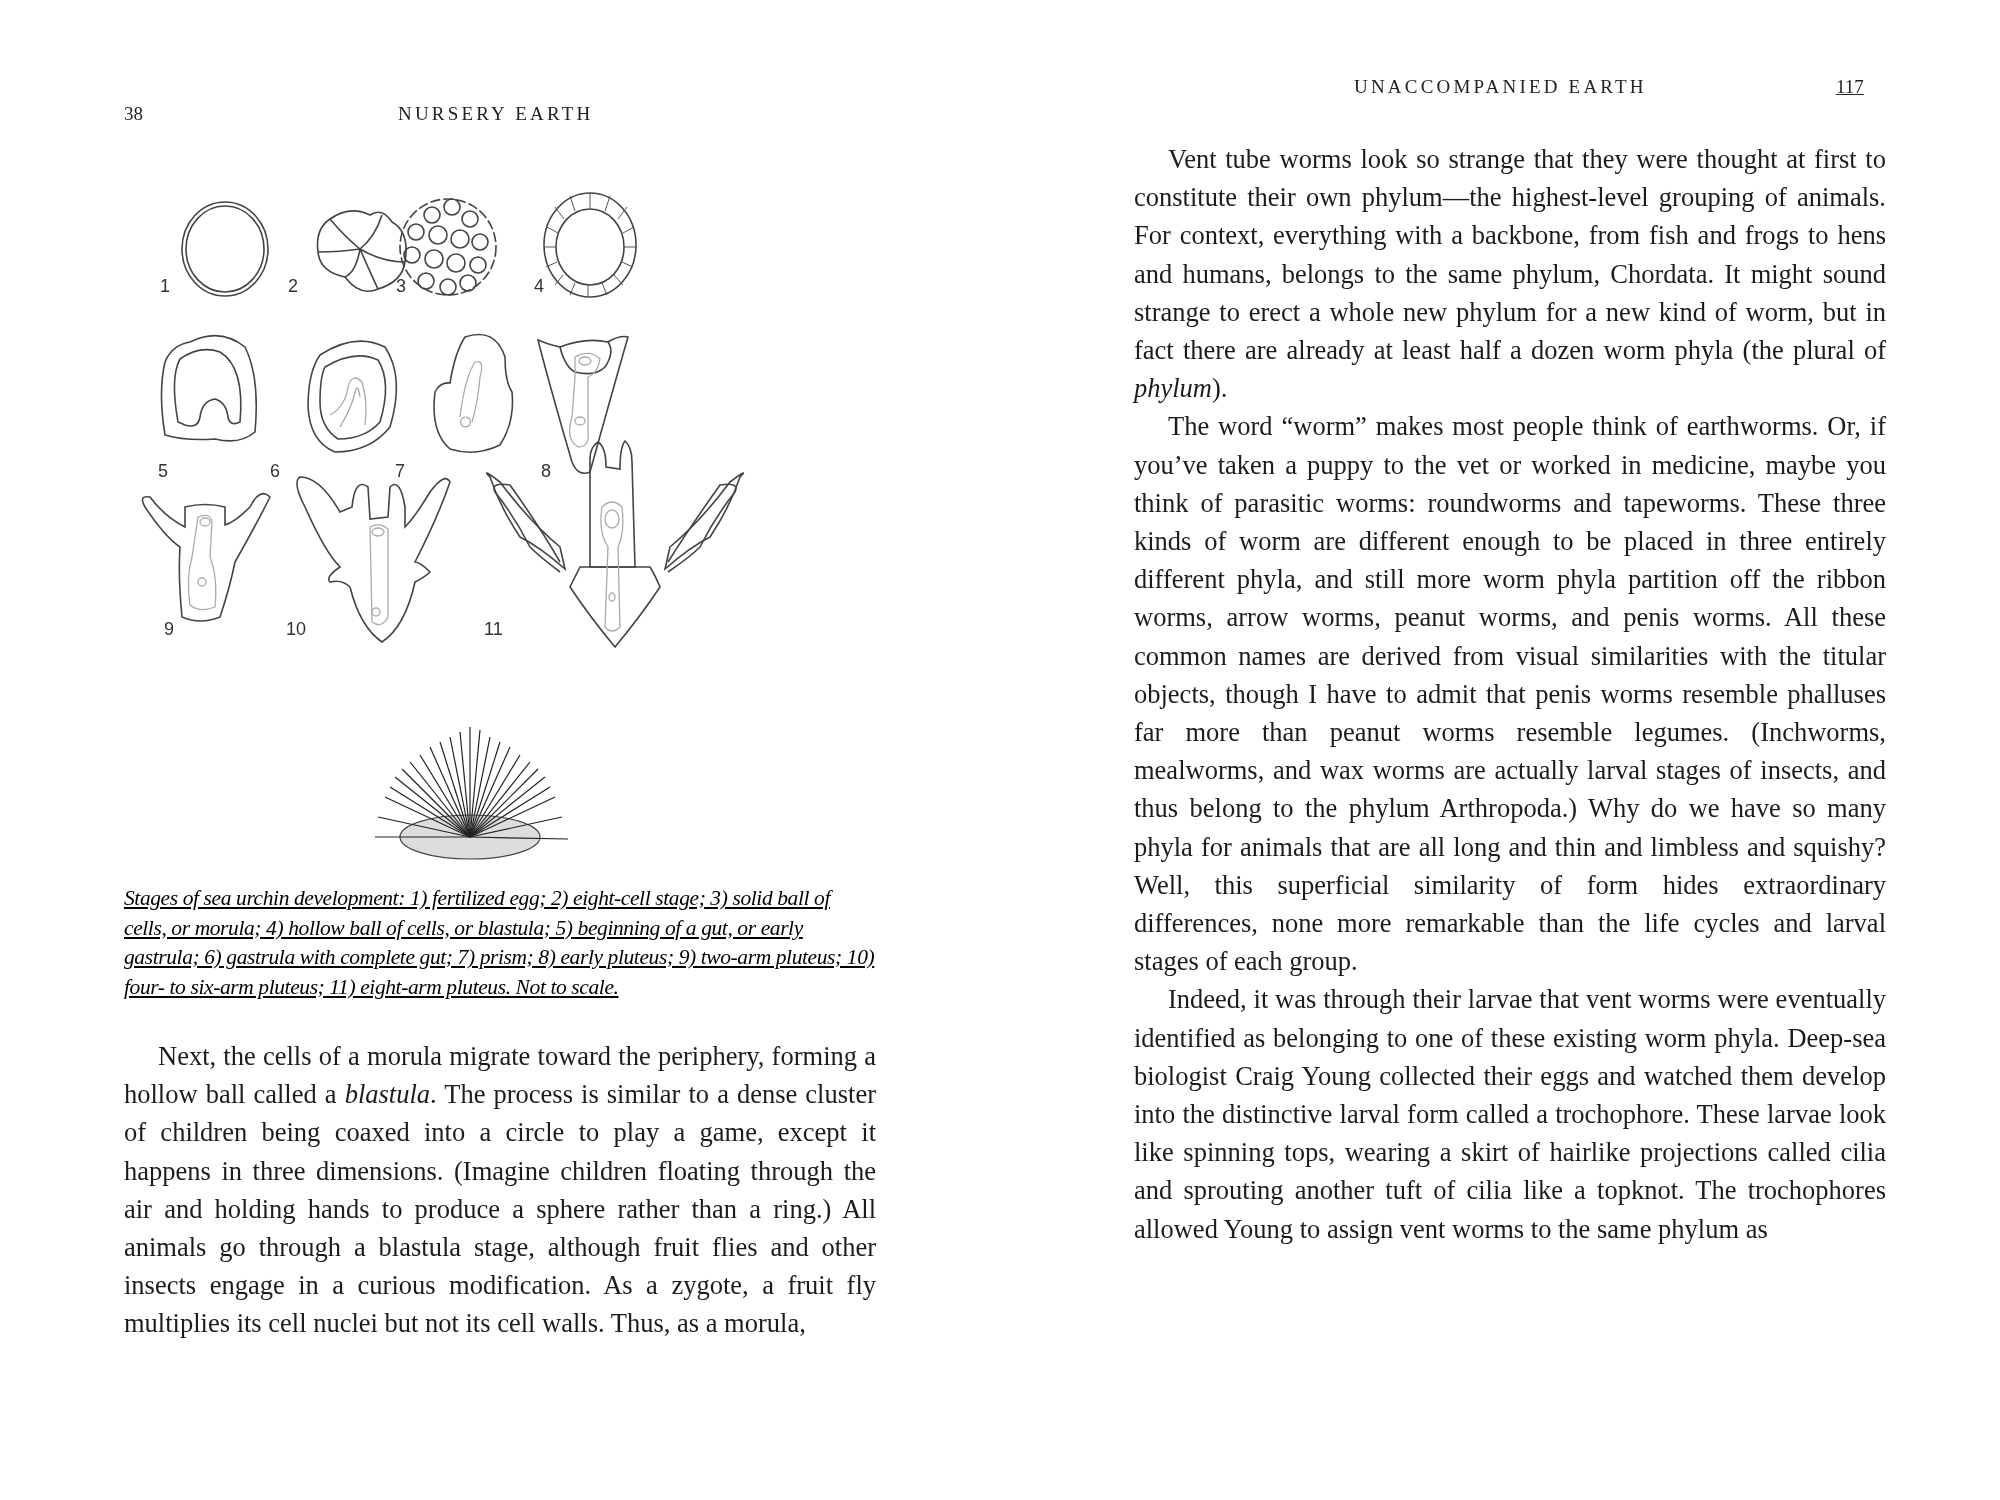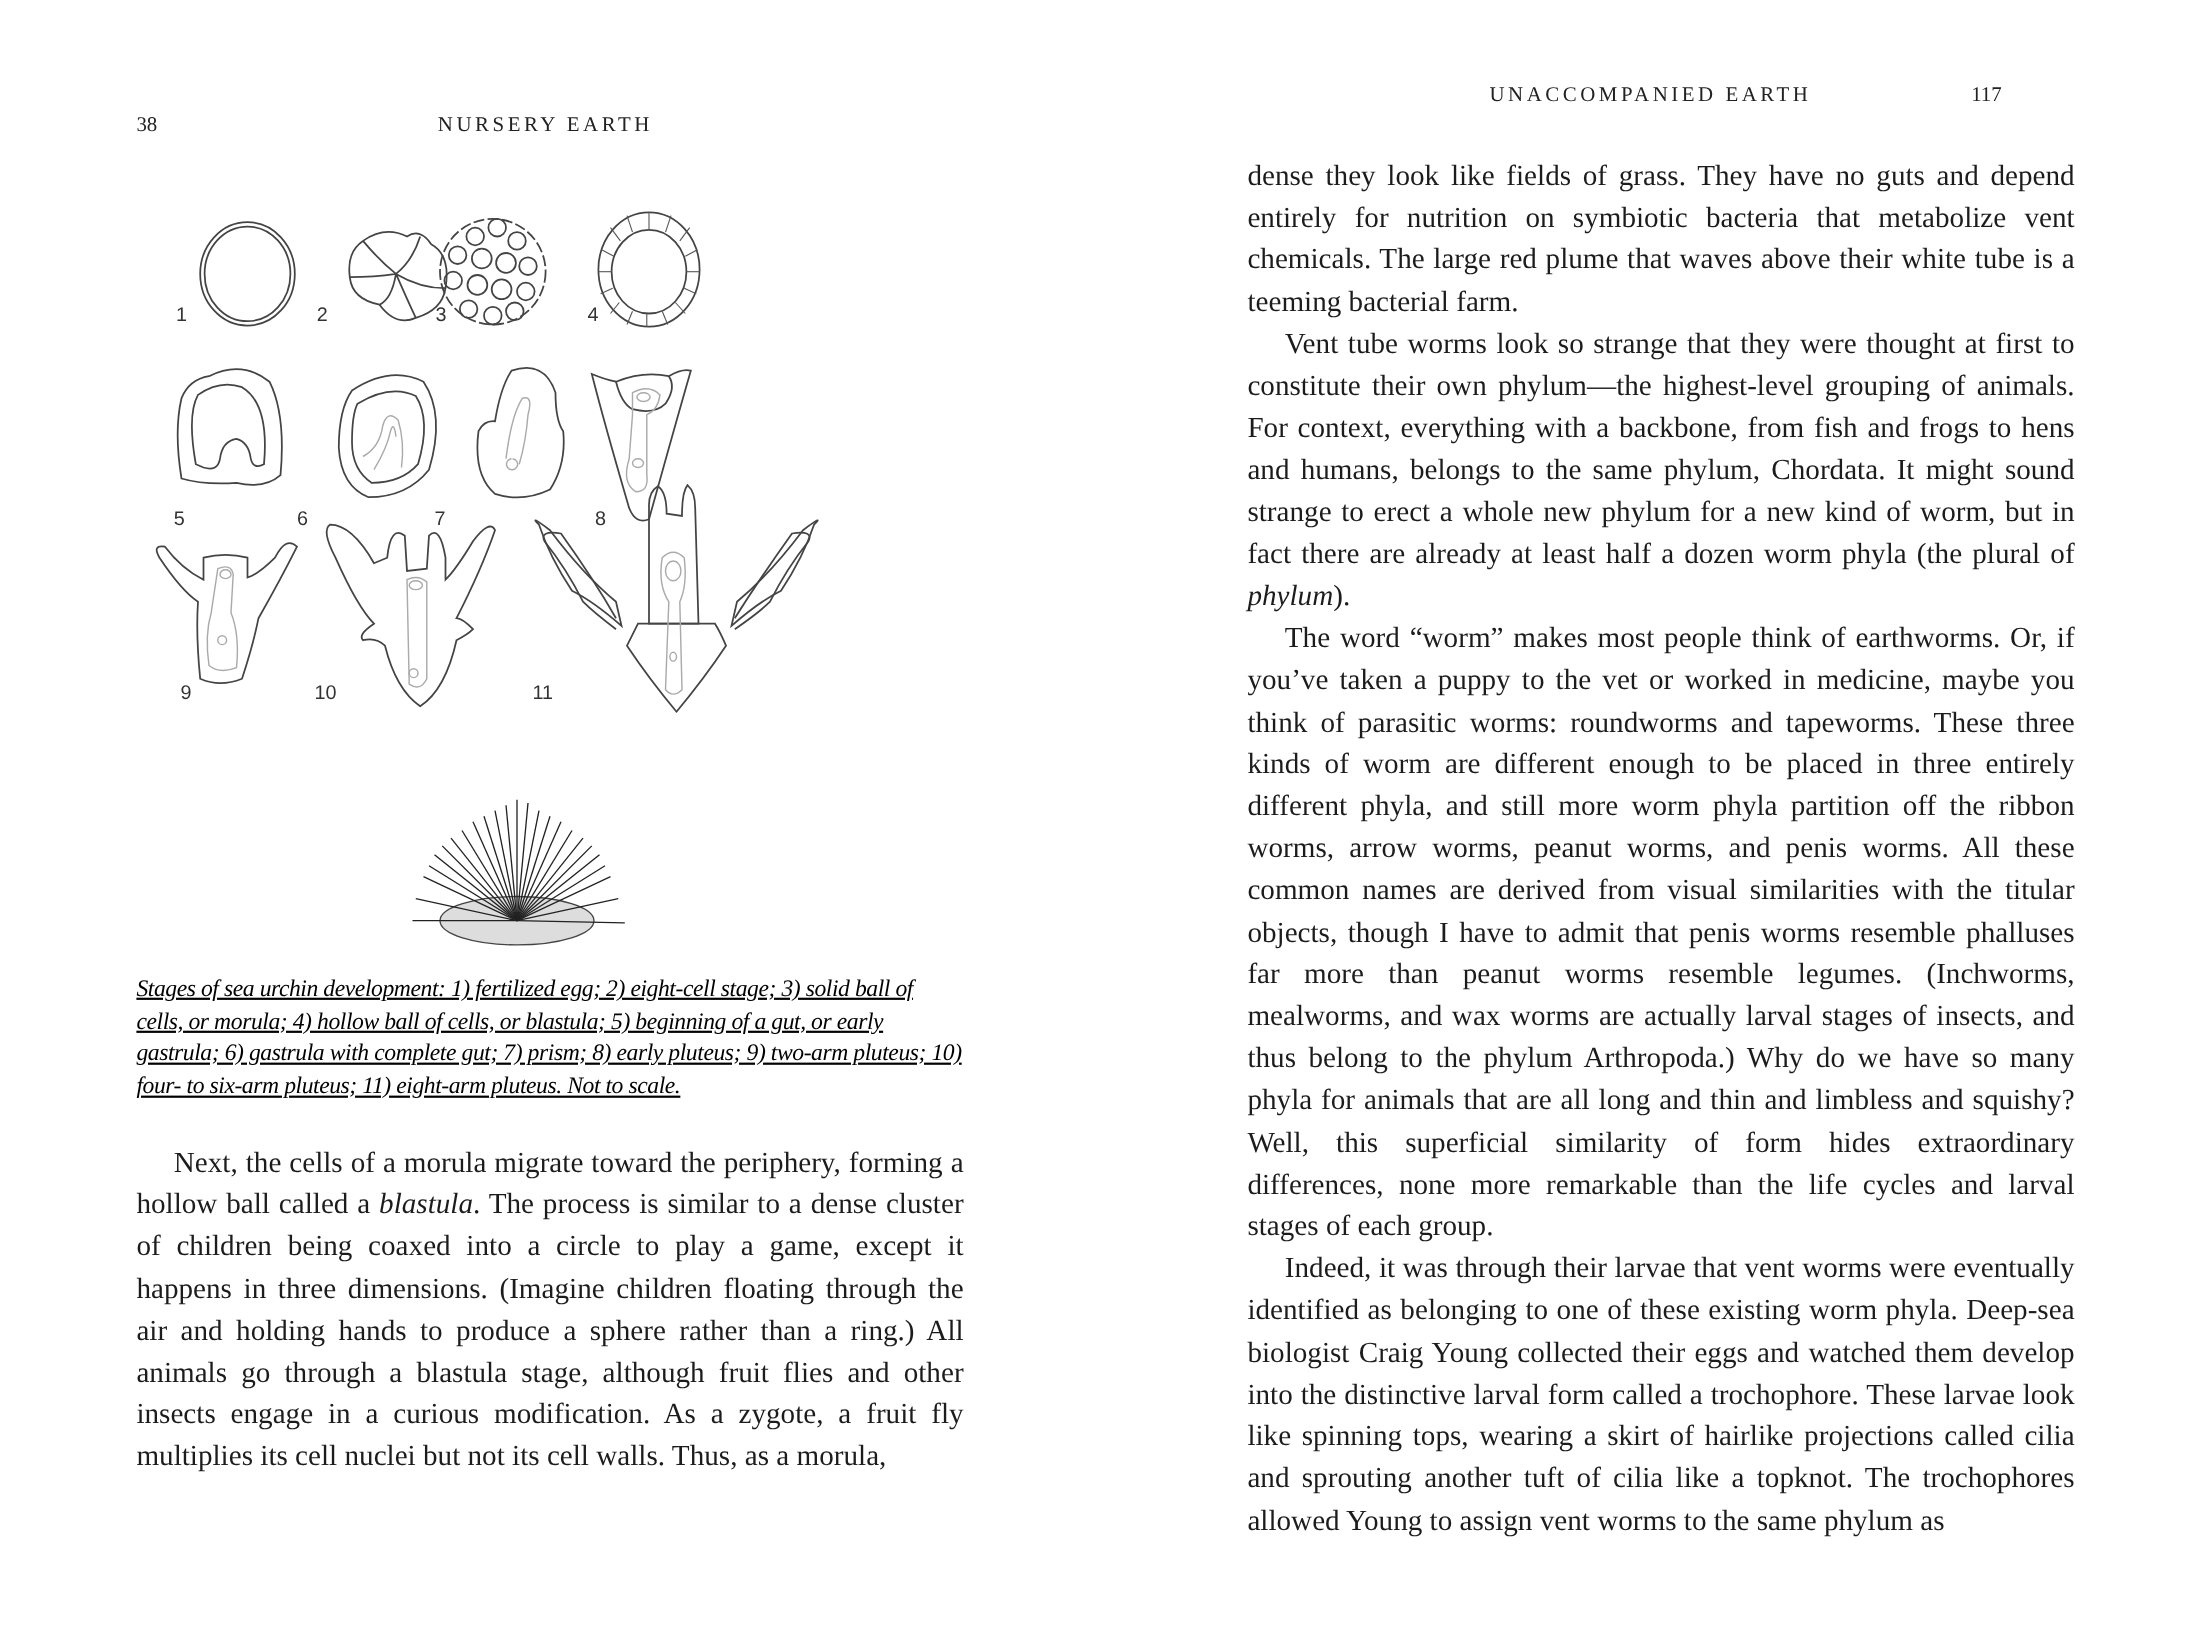--- a/index.html
+++ b/index.html
@@ -166,21 +166,20 @@
 
   <div class="caption">Stages of sea urchin development: 1) fertilized egg; 2) eight-cell stage; 3) solid ball of cells, or morula; 4) hollow ball of cells, or blastula; 5) beginning of a gut, or early gastrula; 6) gastrula with complete gut; 7) prism; 8) early pluteus; 9) two-arm pluteus; 10) four- to six-arm pluteus; 11) eight-arm pluteus. Not to scale.</div>
 
   <div class="body-text" style="left:124px; top:1010px; width:752px;">
     <p class="indent"><span>Next, the cells of a morula migrate toward the periphery, forming a hollow ball called a </span><em>blastula</em><span>. The process is similar to a dense cluster of children being coaxed into a circle to play a game, except it happens in three dimensions. (Imagine children floating through the air and holding hands to produce a sphere rather than a ring.) All animals go through a blastula stage, although fruit flies and other insects engage in a curious modification. As a zygote, a fruit fly multiplies its cell nuclei but not its cell walls. Thus, as a morula,</span></p>
   </div>
 </div>
 
 <div class="page right">
   <span class="running-head" style="left:354px;">UNACCOMPANIED EARTH</span>
-  <span class="folio" style="left:792px;">117</span>
+  <span class="folio" style="left:836px;text-decoration:underline;">117</span>
 
   <div class="body-text" style="left:134px; top:140px; width:752px;">
-    <p><span>dense they look like fields of grass. They have no guts and depend entirely for nutrition on symbiotic bacteria that metabolize vent chemicals. The large red plume that waves above their white tube is a teeming bacterial farm.</span></p>
     <p class="indent"><span>Vent tube worms look so strange that they were thought at first to constitute their own phylum—the highest-level grouping of animals. For context, everything with a backbone, from fish and frogs to hens and humans, belongs to the same phylum, Chordata. It might sound strange to erect a whole new phylum for a new kind of worm, but in fact there are already at least half a dozen worm phyla (the plural of </span><em>phylum</em><span>).</span></p>
     <p class="indent"><span>The word “worm” makes most people think of earthworms. Or, if you’ve taken a puppy to the vet or worked in medicine, maybe you think of parasitic worms: roundworms and tapeworms. These three kinds of worm are different enough to be placed in three entirely different phyla, and still more worm phyla partition off the ribbon worms, arrow worms, peanut worms, and penis worms. All these common names are derived from visual similarities with the titular objects, though I have to admit that penis worms resemble phalluses far more than peanut worms resemble legumes. (Inchworms, mealworms, and wax worms are actually larval stages of insects, and thus belong to the phylum Arthropoda.) Why do we have so many phyla for animals that are all long and thin and limbless and squishy? Well, this superficial similarity of form hides extraordinary differences, none more remarkable than the life cycles and larval stages of each group.</span></p>
     <p class="indent"><span>Indeed, it was through their larvae that vent worms were eventually identified as belonging to one of these existing worm phyla. Deep-sea biologist Craig Young collected their eggs and watched them develop into the distinctive larval form called a trochophore. These larvae look like spinning tops, wearing a skirt of hairlike projections called cilia and sprouting another tuft of cilia like a topknot. The trochophores allowed Young to assign vent worms to the same phylum as</span></p>
   </div>
 </div>
 
 </body></html>

